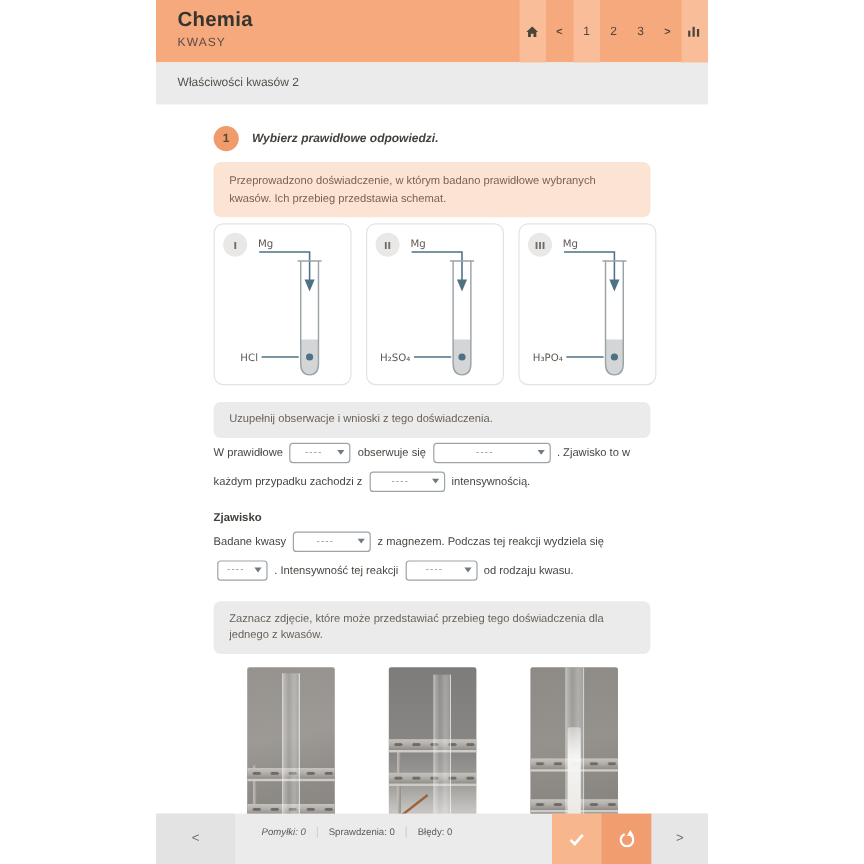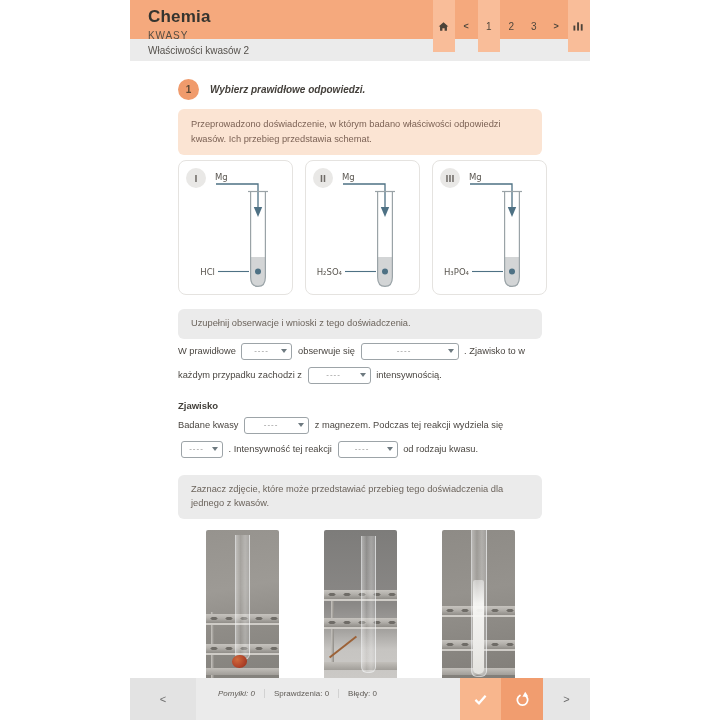--- a/index.html
+++ b/index.html
@@ -1,32 +1,32 @@
 <!DOCTYPE html>
 <html><head>
 <meta charset="utf-8">
 <style>
   html,body{margin:0;padding:0;background:#fff;}
   body{width:720px;height:720px;font-family:"Liberation Sans",sans-serif;}
   .page{position:relative;width:720px;height:720px;background:#fff;overflow:hidden;}
   .app{position:absolute;left:130px;top:0;width:460px;height:720px;background:#fff;}
 
   
-  .app-header{height:39px;background:#f5a97d;display:flex;}
+  .app-header{height:52px;background:#f5a97d;display:flex;}
   .header-left{flex:1;padding:7px 0 0 18px;}
   .app-title{font-size:17px;font-weight:bold;color:#35342f;letter-spacing:.2px;}
   .app-subtitle{font-size:10px;color:#564d42;letter-spacing:.9px;margin-top:3px;}
   .hnav{display:flex;height:52px;}
   .nav-btn{width:22.5px;height:52px;display:flex;align-items:center;justify-content:center;
            font-size:10px;color:#50473c;cursor:pointer;}
   .nav-btn.light{background:#f9bd99;}
   .nav-chev{font-weight:bold;font-size:9px;}
 
   
-  .section-bar{height:22px;background:#ebebeb;display:flex;align-items:center;
+  .section-bar{height:35px;background:#ebebeb;display:flex;align-items:center;
                padding-left:18px;font-size:10px;color:#55514c;}
 
   
   .content{padding:0 48px;}
   .q-row{margin-top:18px;display:flex;align-items:center;gap:11px;}
   .q-circle{width:21px;height:21px;border-radius:50%;background:#f09b6c;color:#5d4833;
             font-weight:bold;font-size:10px;display:flex;align-items:center;justify-content:center;flex:none;}
   .q-prompt{font-size:10px;font-weight:bold;color:#45413c;font-style:italic;}
 
   .info-box{margin-top:9px;background:#fbe4d3;border-radius:6px;padding:8px 13px;
@@ -134,21 +134,21 @@
       <span>Właściwości kwasów 2</span>
     </div>
 
     <main class="content">
 
       <div class="q-row">
         <div class="q-circle">1</div>
         <div class="q-prompt">Wybierz prawidłowe odpowiedzi.</div>
       </div>
 
-      <div class="info-box">Przeprowadzono doświadczenie, w którym badano właściwości odpowiedzi kwasów. Ich przebieg przedstawia schemat.</div>
+      <div class="info-box">Przeprowadzono doświadczenie, w którym badano prawidłowe wybranych kwasów. Ich przebieg przedstawia schemat.</div>
 
       <div class="cards">
 
         <div class="card">
           <svg viewBox="0 0 113 133" width="113" height="133">
             <circle class="badge-c" cx="17" cy="17" r="10"></circle>
             <text class="numeral" x="17" y="20.5" text-anchor="middle">I</text>
             <text class="dlabel" x="36" y="19">Mg</text>
             <path class="flow" d="M37 23 H79 V50"></path>
             <polygon class="flow-f" points="79,56 74.8,46 83.2,46"></polygon>

